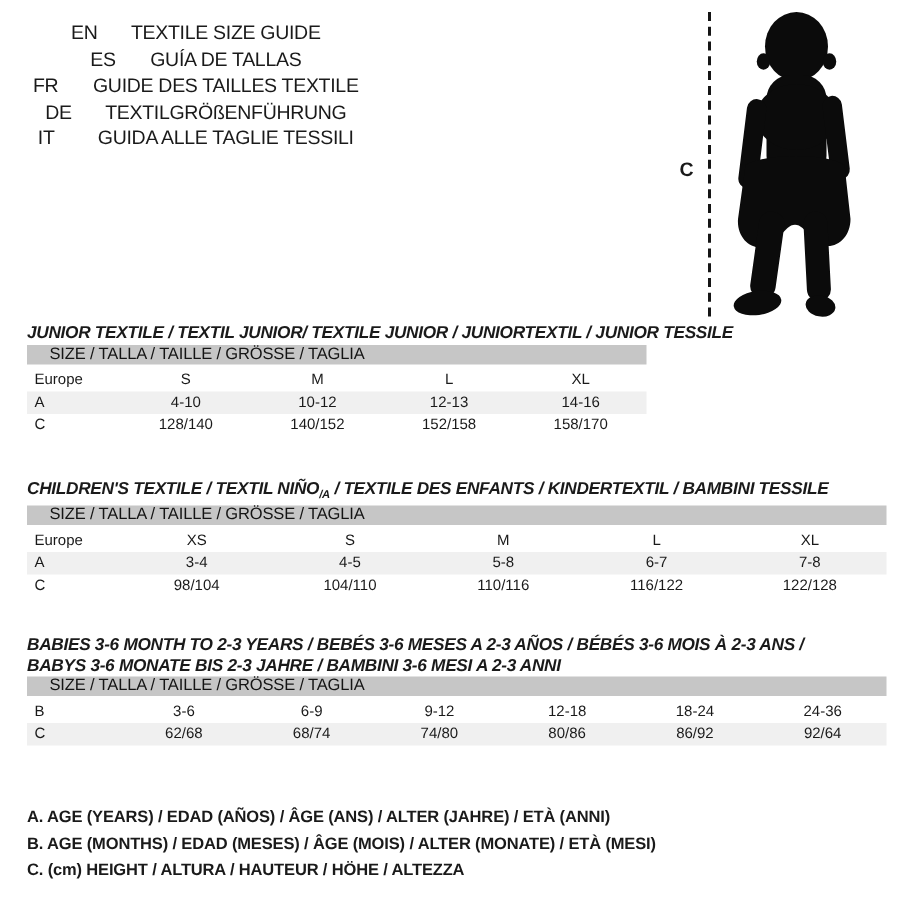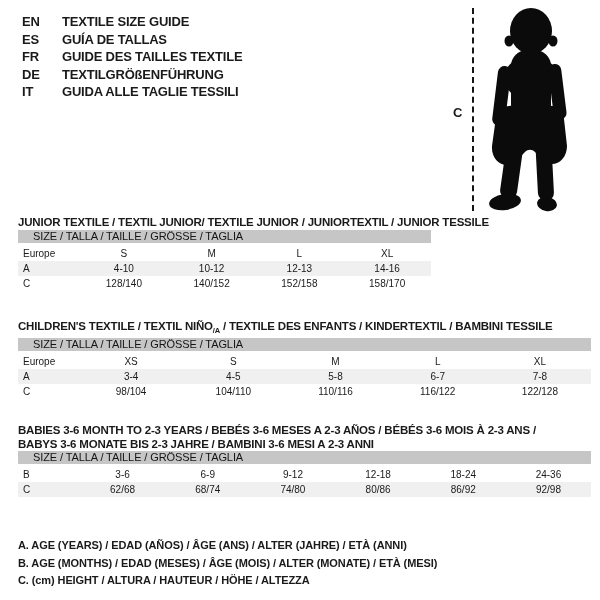--- a/index.html
+++ b/index.html
@@ -15,34 +15,34 @@
     background:var(--bg);
     color:var(--text);
     font-family:"Liberation Sans", sans-serif;
     position:relative;
     overflow:hidden;
   }
   .page{position:absolute;inset:0;}
 
   
   .langs{position:absolute;left:22px;top:13px;}
-  .lang-row{display:flex;font-weight:bold;font-size:13px;line-height:17.5px;letter-spacing:-0.2px;}
+  .lang-row{display:flex;font-weight:normal;font-size:13px;line-height:17.5px;letter-spacing:-0.2px;justify-content:center;}
   .lang-code{width:40px;flex:0 0 40px;}
 
   
   .dash-line{position:absolute;left:472px;top:8px;height:203px;width:0;border-left:2.5px dashed #151515;}
   .c-label{position:absolute;left:453px;top:105px;font-weight:bold;font-size:13px;}
   .toddler-svg{position:absolute;left:483px;top:6px;width:92px;height:206px;}
 
   
   .tbl{position:absolute;left:18px;}
   #table-0{top:216px;width:413px;}
   #table-1{top:320px;width:573px;}
   #table-2{top:424px;width:573px;}
-  .tbl-title{font-weight:bold;font-size:11.5px;line-height:13px;letter-spacing:-0.2px;white-space:nowrap;}
+  .tbl-title{font-weight:bold;font-size:11.5px;line-height:13px;letter-spacing:-0.2px;white-space:nowrap;font-style:italic;}
   .tbl-title .ttl-line{display:block;line-height:13.5px;}
   .tbl-title .sub{font-size:7.5px;vertical-align:sub;}
   .hdr-bar{
     background:var(--bar);height:13px;line-height:13px;
     font-size:11px;padding-left:15px;color:#141414;letter-spacing:-0.1px;
   }
   .rows{margin-top:3px;}
   .trow{display:flex;height:15px;line-height:15px;font-size:10px;}
   .trow.shaded{background:var(--shade);}
   .trow-label{flex:0 0 62px;padding-left:5px;}
@@ -176,21 +176,21 @@
           <span class="tcell">18-24</span>
           <span class="tcell">24-36</span>
         </div>
         <div class="trow shaded">
           <span class="trow-label">C</span>
           <span class="tcell">62/68</span>
           <span class="tcell">68/74</span>
           <span class="tcell">74/80</span>
           <span class="tcell">80/86</span>
           <span class="tcell">86/92</span>
-          <span class="tcell">92/98</span>
+          <span class="tcell">92/64</span>
         </div>
       </div>
     </section>
 
   <footer class="legend">
       <div class="legend-item">A. AGE (YEARS) / EDAD (AÑOS) / ÂGE (ANS) / ALTER (JAHRE) / ETÀ (ANNI)</div>
       <div class="legend-item">B. AGE (MONTHS) / EDAD (MESES) / ÂGE (MOIS) / ALTER (MONATE) / ETÀ (MESI)</div>
       <div class="legend-item">C. (cm) HEIGHT / ALTURA / HAUTEUR / HÖHE / ALTEZZA</div>
     </footer>
 

